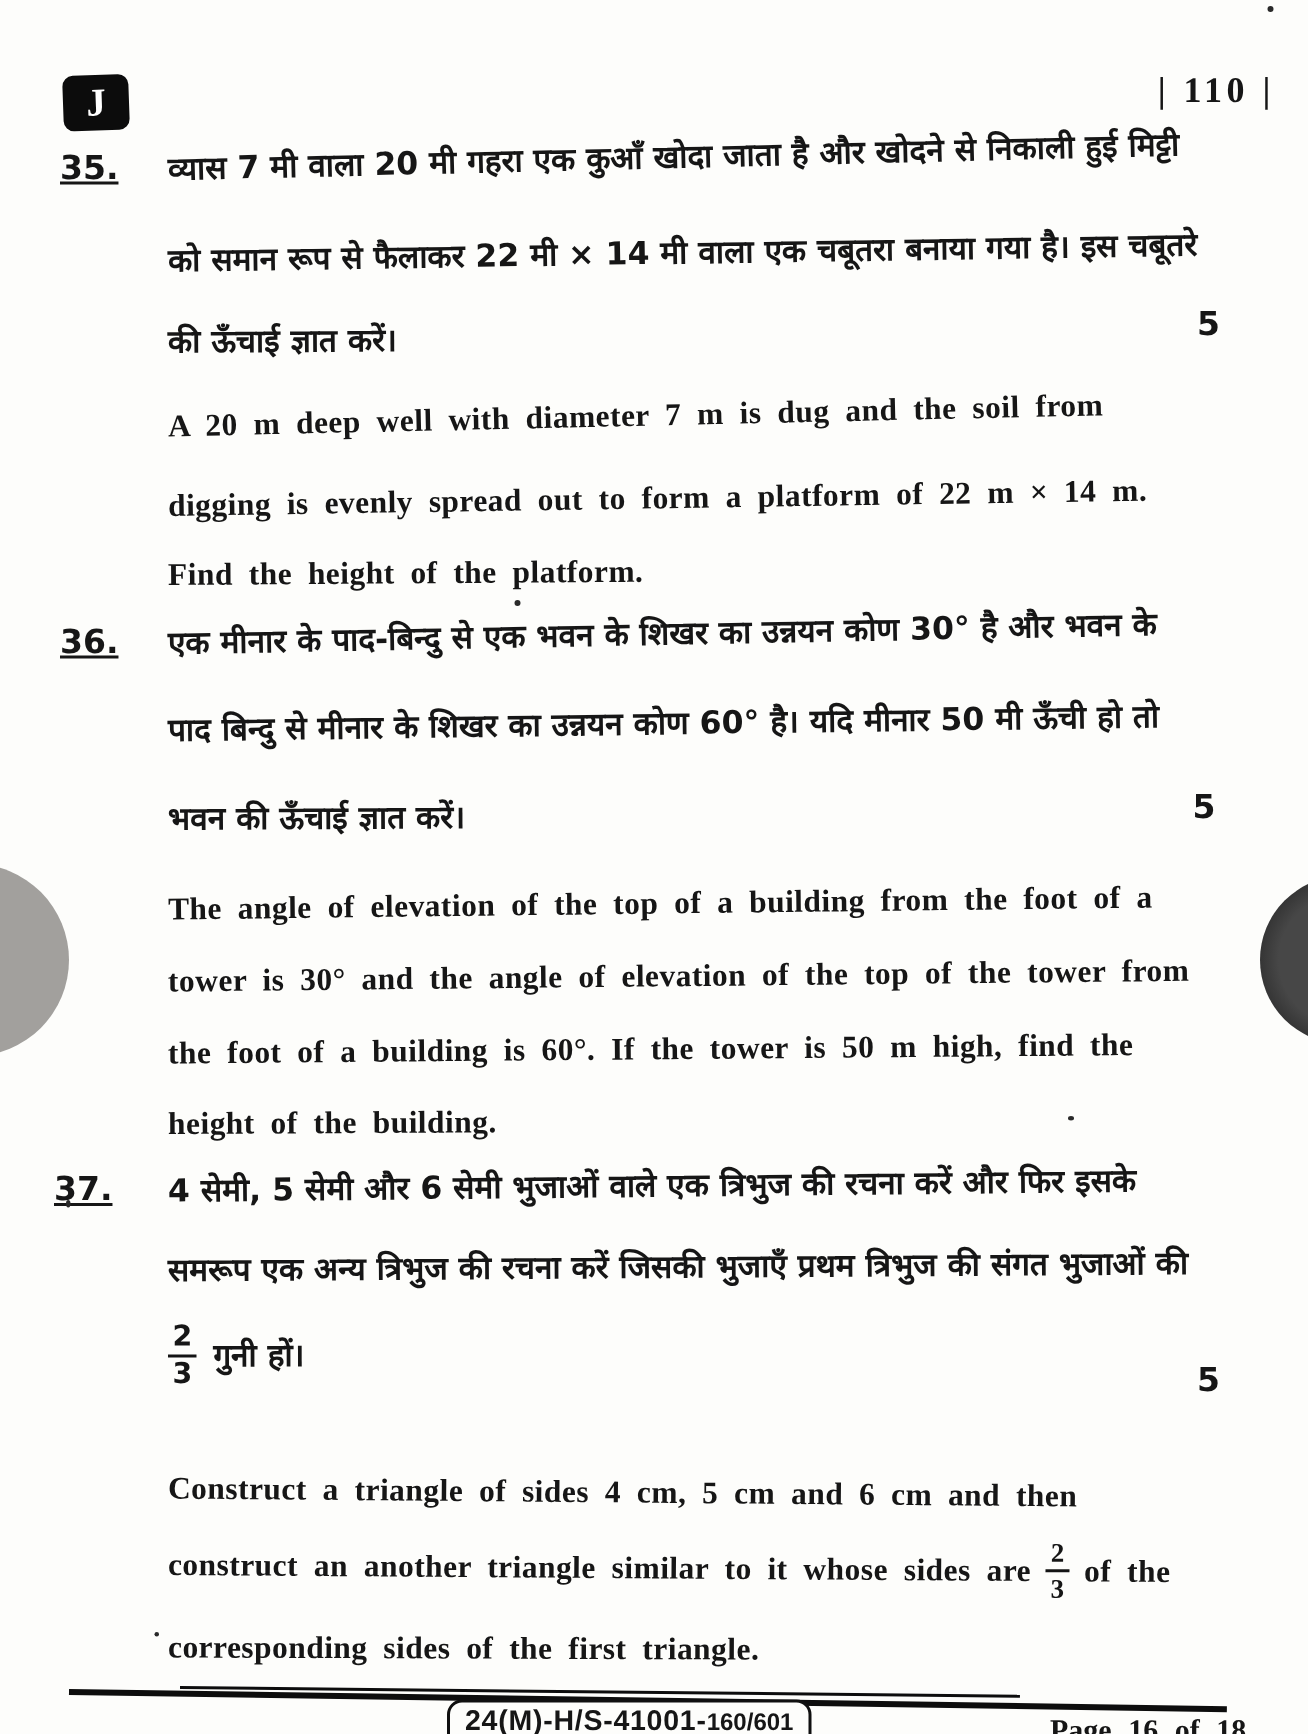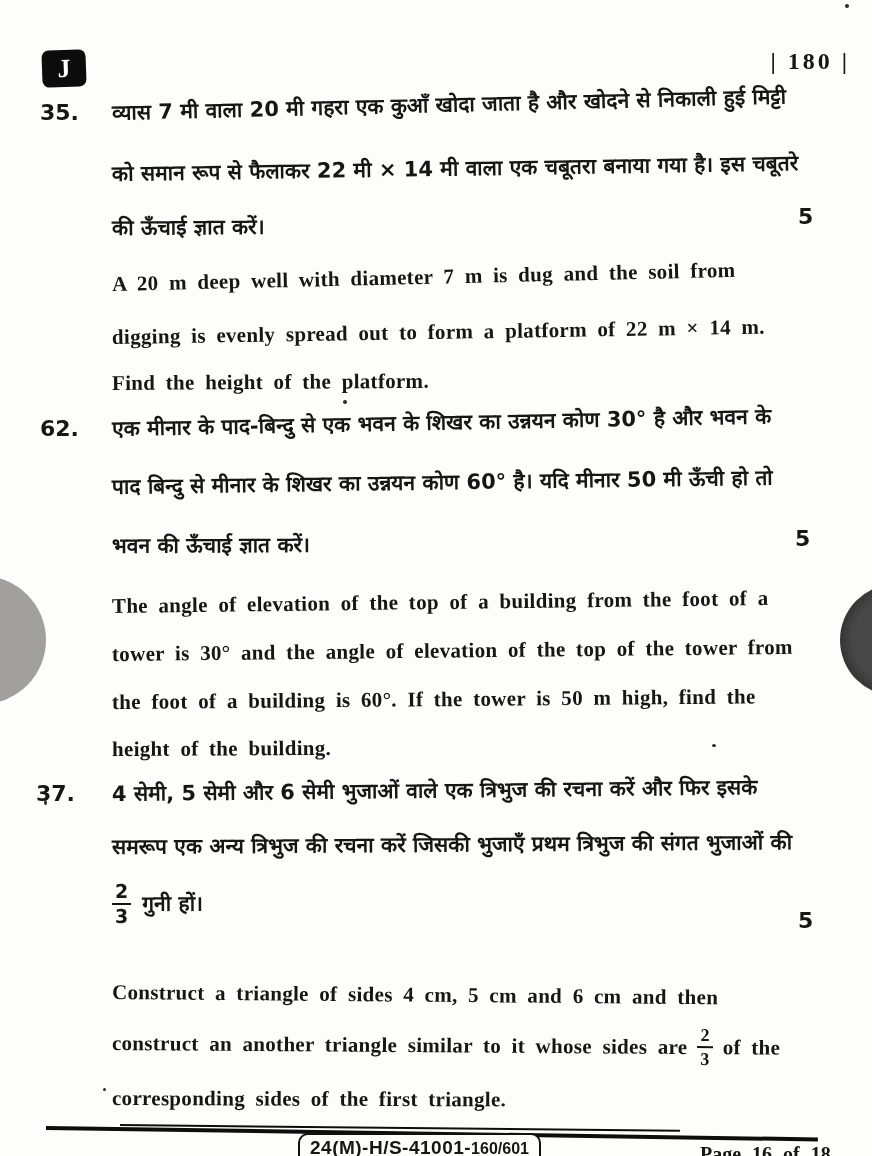--- a/index.html
+++ b/index.html
@@ -18,21 +18,21 @@
     transform-origin:left center;
   }
   .eng{
     font-family:"Liberation Serif","DejaVu Serif",serif;
     font-weight:700;font-size:21px;line-height:32px;
     word-spacing:5px;letter-spacing:.3px;
     transform-origin:left center;
   }
   .qnum{
     font-family:"DejaVu Sans",sans-serif;
-    font-weight:700;font-size:22px;
+    font-weight:700;font-size:22px;text-decoration:underline;
   }
   .marks{
     font-family:"DejaVu Sans",sans-serif;
     font-weight:700;font-size:22px;
   }
   .corner-badge{
     position:absolute;left:42px;top:50px;
     width:44px;height:37px;
     background:#0c0c0c;border-radius:7px;
     color:#fff;display:flex;align-items:center;justify-content:center;
@@ -88,32 +88,32 @@
     word-spacing:6px;
   }
   .speck{position:absolute;background:#2a2a2a;border-radius:50%;}
 </style>
 </head>
 <body>
 
 <div class="page">
 
   <div class="corner-badge">J</div>
-  <div class="header-pagenum">| 180 |</div>
+  <div class="header-pagenum">| 110 |</div>
 
   <div class="abs qnum" style="left:40px;top:100px;">35.</div>
   <div class="abs hindi" style="left:112px;top:96px;transform:rotate(-1.4deg);">व्यास 7 मी वाला 20 मी गहरा एक कुआँ खोदा जाता है और खोदने से निकाली हुई मिट्टी</div>
   <div class="abs hindi" style="left:112px;top:157px;transform:rotate(-0.9deg);">को समान रूप से फैलाकर 22 मी × 14 मी वाला एक चबूतरा बनाया गया है। इस चबूतरे</div>
   <div class="abs hindi" style="left:112px;top:211px;transform:rotate(-0.4deg);">की ऊँचाई ज्ञात करें।</div>
   <div class="abs marks" style="left:798px;top:204px;">5</div>
   <div class="abs eng" style="left:112px;top:268px;transform:rotate(-1.3deg);">A 20 m deep well with diameter 7 m is dug and the soil from</div>
   <div class="abs eng" style="left:112px;top:321px;transform:rotate(-0.9deg);">digging is evenly spread out to form a platform of 22 m × 14 m.</div>
   <div class="abs eng" style="left:112px;top:367px;transform:rotate(-0.4deg);">Find the height of the platform.</div>
 
-  <div class="abs qnum" style="left:40px;top:416px;">62.</div>
+  <div class="abs qnum" style="left:40px;top:416px;">36.</div>
   <div class="abs hindi" style="left:112px;top:412px;transform:rotate(-1.1deg);">एक मीनार के पाद-बिन्दु से एक भवन के शिखर का उन्नयन कोण 30° है और भवन के</div>
   <div class="abs hindi" style="left:112px;top:470px;transform:rotate(-0.8deg);">पाद बिन्दु से मीनार के शिखर का उन्नयन कोण 60° है। यदि मीनार 50 मी ऊँची हो तो</div>
   <div class="abs hindi" style="left:112px;top:529px;transform:rotate(-0.3deg);">भवन की ऊँचाई ज्ञात करें।</div>
   <div class="abs marks" style="left:795px;top:526px;">5</div>
   <div class="abs eng" style="left:112px;top:590px;transform:rotate(-0.7deg);">The angle of elevation of the top of a building from the foot of a</div>
   <div class="abs eng" style="left:112px;top:638px;transform:rotate(-0.6deg);">tower is 30° and the angle of elevation of the top of the tower from</div>
   <div class="abs eng" style="left:112px;top:686px;transform:rotate(-0.5deg);">the foot of a building is 60°. If the tower is 50 m high, find the</div>
   <div class="abs eng" style="left:112px;top:733px;transform:rotate(-0.3deg);">height of the building.</div>
 
   <div class="abs qnum" style="left:36px;top:781px;text-align:center;">37.</div>

